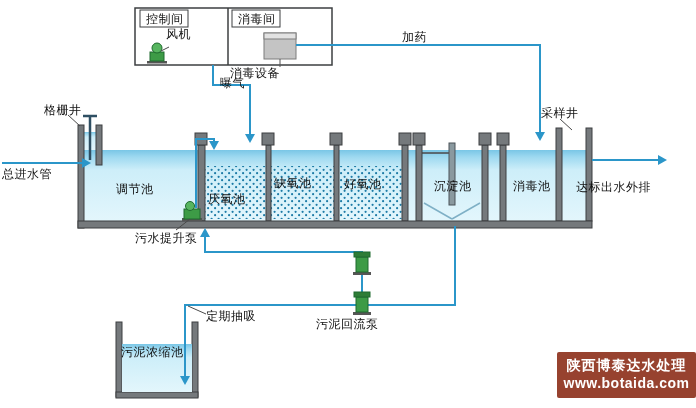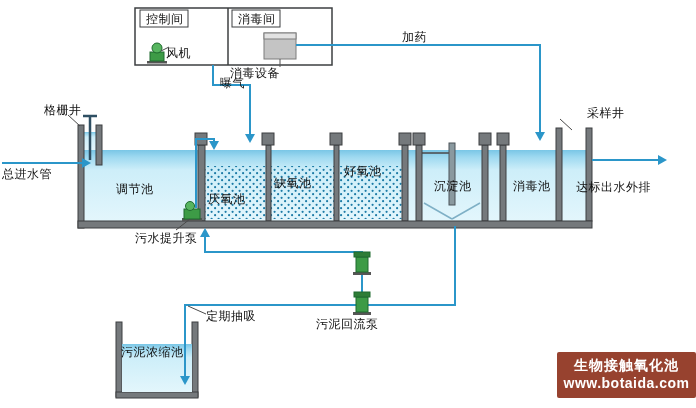--- a/index.html
+++ b/index.html
@@ -153,37 +153,37 @@
       <path d="M68,115 L80,126"></path>
       <path d="M560,119 L572,130"></path>
       <path d="M169,47 L161,51"></path>
       <path d="M176,230 L190,219"></path>
       <path d="M206,314 L188,306"></path>
     </g>
   </svg>
 
   <div class="lbl" style="left:146px; top:12px;">控制间</div>
   <div class="lbl" style="left:238px; top:12px;">消毒间</div>
-  <div class="lbl" style="left:166px; top:46px;">风机</div>
+  <div class="lbl" style="left:166px; top:27px;">风机</div>
   <div class="lbl" style="left:230px; top:66px;">消毒设备</div>
   <div class="lbl" style="left:402px; top:30px;">加药</div>
   <div class="lbl" style="left:220px; top:76px;">曝气</div>
   <div class="lbl" style="left:44px; top:103px;">格栅井</div>
   <div class="lbl" style="left:2px; top:167px;">总进水管</div>
   <div class="lbl" style="left:116px; top:182px;">调节池</div>
   <div class="lbl" style="left:208px; top:192px;">厌氧池</div>
   <div class="lbl" style="left:274px; top:176px;">缺氧池</div>
-  <div class="lbl" style="left:344px; top:164px;">好氧池</div>
+  <div class="lbl" style="left:344px; top:177px;">好氧池</div>
   <div class="lbl" style="left:434px; top:179px;">沉淀池</div>
   <div class="lbl" style="left:513px; top:179px;">消毒池</div>
-  <div class="lbl" style="left:541px; top:106px;padding-left:46px;">采样井</div>
+  <div class="lbl" style="left:541px; top:106px;">采样井</div>
   <div class="lbl" style="left:576px; top:180px;">达标出水外排</div>
   <div class="lbl" style="left:135px; top:231px;">污水提升泵</div>
   <div class="lbl" style="left:206px; top:309px;">定期抽吸</div>
   <div class="lbl" style="left:121px; top:345px;">污泥浓缩池</div>
   <div class="lbl" style="left:316px; top:317px;">污泥回流泵</div>
 
   <div class="wm">
-    <div class="l1">生物接触氧化池</div>
+    <div class="l1">陕西博泰达水处理</div>
     <div class="l2">www.botaida.com</div>
   </div>
 
 </div>
 
 </body></html>

